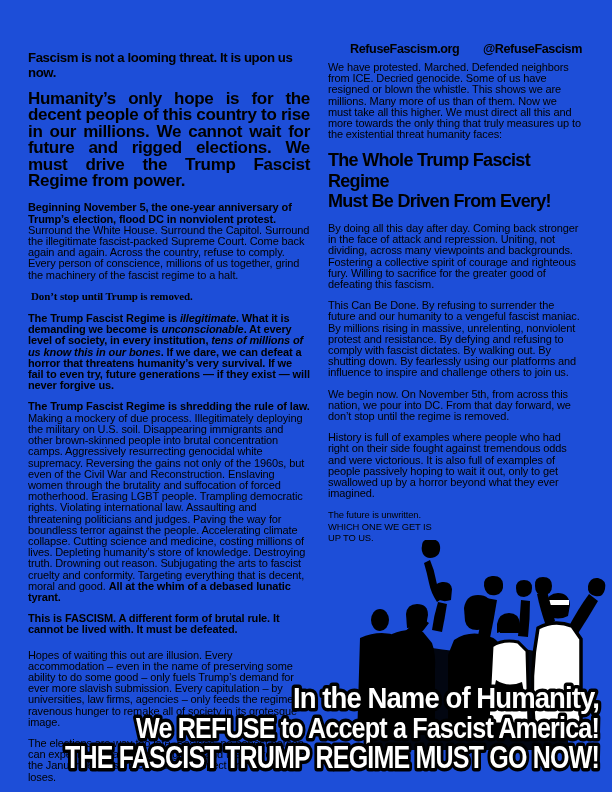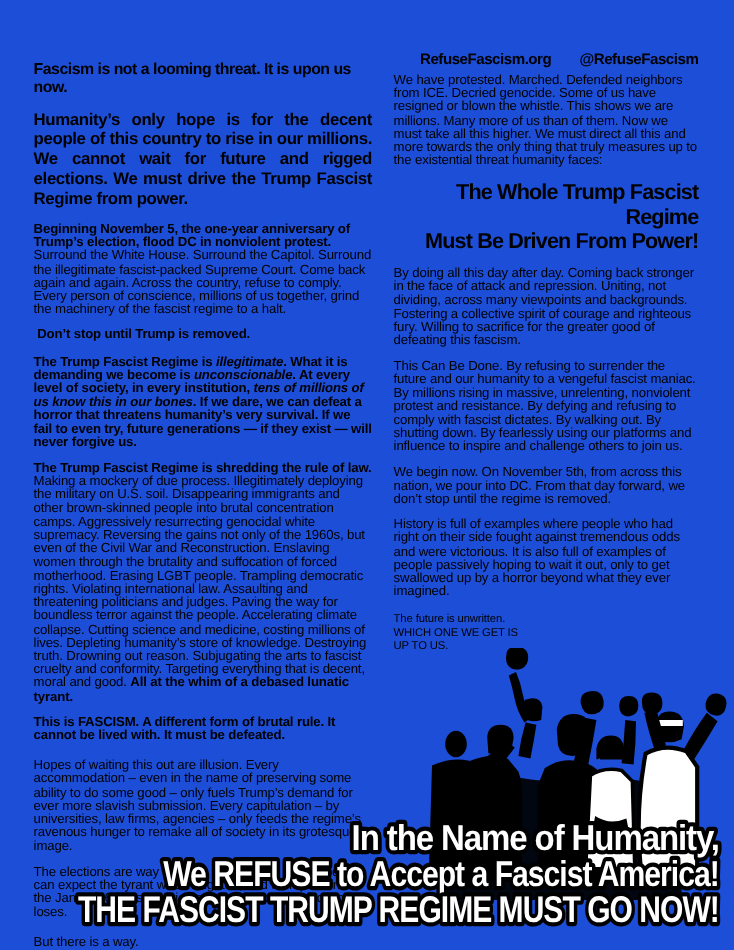--- a/index.html
+++ b/index.html
@@ -4,38 +4,38 @@
 <style>
   html,body{margin:0;padding:0;background:#888;}
   .page{position:relative;width:612px;height:792px;background:#1d4ed8;color:#000;
         font-family:"Liberation Sans",sans-serif;overflow:hidden;margin:0 auto;}
 
   
   .col-left{position:absolute;left:28px;top:50px;width:282px;}
   .col-right{position:absolute;left:328px;top:42px;width:254px;}
 
   .hl1{font-size:13.2px;font-weight:bold;letter-spacing:-0.4px;margin:0 0 11px 0;line-height:15px;}
-  .hl2{font-size:14px;font-weight:bold;letter-spacing:-0.3px;line-height:16.4px;
+  .hl2{font-size:17px;font-weight:bold;letter-spacing:-0.3px;line-height:16.4px;
        text-align:justify;margin:0 0 13px 0;}
 
   .para{font-size:11px;line-height:11.2px;letter-spacing:-0.12px;margin:0 0 10px 0;text-align:left;}
   .para .b{font-weight:bold;}
   .para .i{font-style:italic;}
-  .standalone{padding-left:3px;margin:1px 0 11px 0;}
+  .standalone{padding-left:3px;margin:1px 0 11px 0;font-family:Liberation Serif, serif;}
   .gap-lg{margin-bottom:14px;}
 
   
   .masthead{display:flex;justify-content:space-between;align-items:baseline;
             font-weight:bold;font-size:12.6px;letter-spacing:-0.4px;
             margin:0 0 6px 22px;width:232px;}
   .callout{margin:0 0 24px 18px;width:201px;border:2px dotted #000;outline:1px dotted #000;
            outline-offset:-5px;padding:11px 7px;font-size:7.7px;font-weight:bold;
            letter-spacing:0.45px;word-spacing:3.5px;line-height:14.5px;
            text-align:justify;text-align-last:justify;}
-  .sec-head{font-size:18px;font-weight:bold;letter-spacing:-0.7px;line-height:20.5px;margin:2px 0 11px 0;text-align:right;}
+  .sec-head{font-size:18px;font-weight:bold;letter-spacing:-0.7px;line-height:20.5px;margin:2px 0 11px 0;}
   .closing{font-size:9.4px;line-height:11.4px;letter-spacing:-0.1px;}
 
   
   .crowd{position:absolute;left:340px;top:540px;width:272px;height:225px;}
 
   
   .banner{position:absolute;left:0;top:675px;width:612px;height:117px;}
   .banner text{font-family:"Liberation Sans",sans-serif;font-weight:bold;
                fill:#fff;stroke:#000;stroke-width:7;stroke-linejoin:round;
                paint-order:stroke fill;letter-spacing:-1px;}
@@ -64,21 +64,21 @@
   <div class="col-right">
     <div class="masthead">
       <span>RefuseFascism.org</span>
       <span>@RefuseFascism</span>
     </div>
 
     <div class="para">We have protested. Marched. Defended neighbors from ICE. Decried genocide. Some of us have resigned or blown the whistle. This shows we are millions. Many more of us than of them. Now we must take all this higher. We must direct all this and more towards the only thing that truly measures up to the existential threat humanity faces:</div>
 
     <div class="sec-head">
       <div>The Whole Trump Fascist Regime</div>
-      <div>Must Be Driven From Power!</div>
+      <div>Must Be Driven From Every!</div>
     </div>
 
     <div class="para">By doing all this day after day. Coming back stronger in the face of attack and repression. Uniting, not dividing, across many viewpoints and backgrounds. Fostering a collective spirit of courage and righteous fury. Willing to sacrifice for the greater good of defeating this fascism.</div>
     <div class="para">This Can Be Done. By refusing to surrender the future and our humanity to a vengeful fascist maniac. By millions rising in massive, unrelenting, nonviolent protest and resistance. By defying and refusing to comply with fascist dictates. By walking out. By shutting down. By fearlessly using our platforms and influence to inspire and challenge others to join us.</div>
     <div class="para">We begin now. On November 5th, from across this nation, we pour into DC. From that day forward, we don’t stop until the regime is removed.</div>
     <div class="para">History is full of examples where people who had right on their side fought against tremendous odds and were victorious. It is also full of examples of people passively hoping to wait it out, only to get swallowed up by a horror beyond what they ever imagined.</div>
 
     <div class="closing">
       <div>The future is unwritten.</div>
       <div>WHICH ONE WE GET IS</div>

